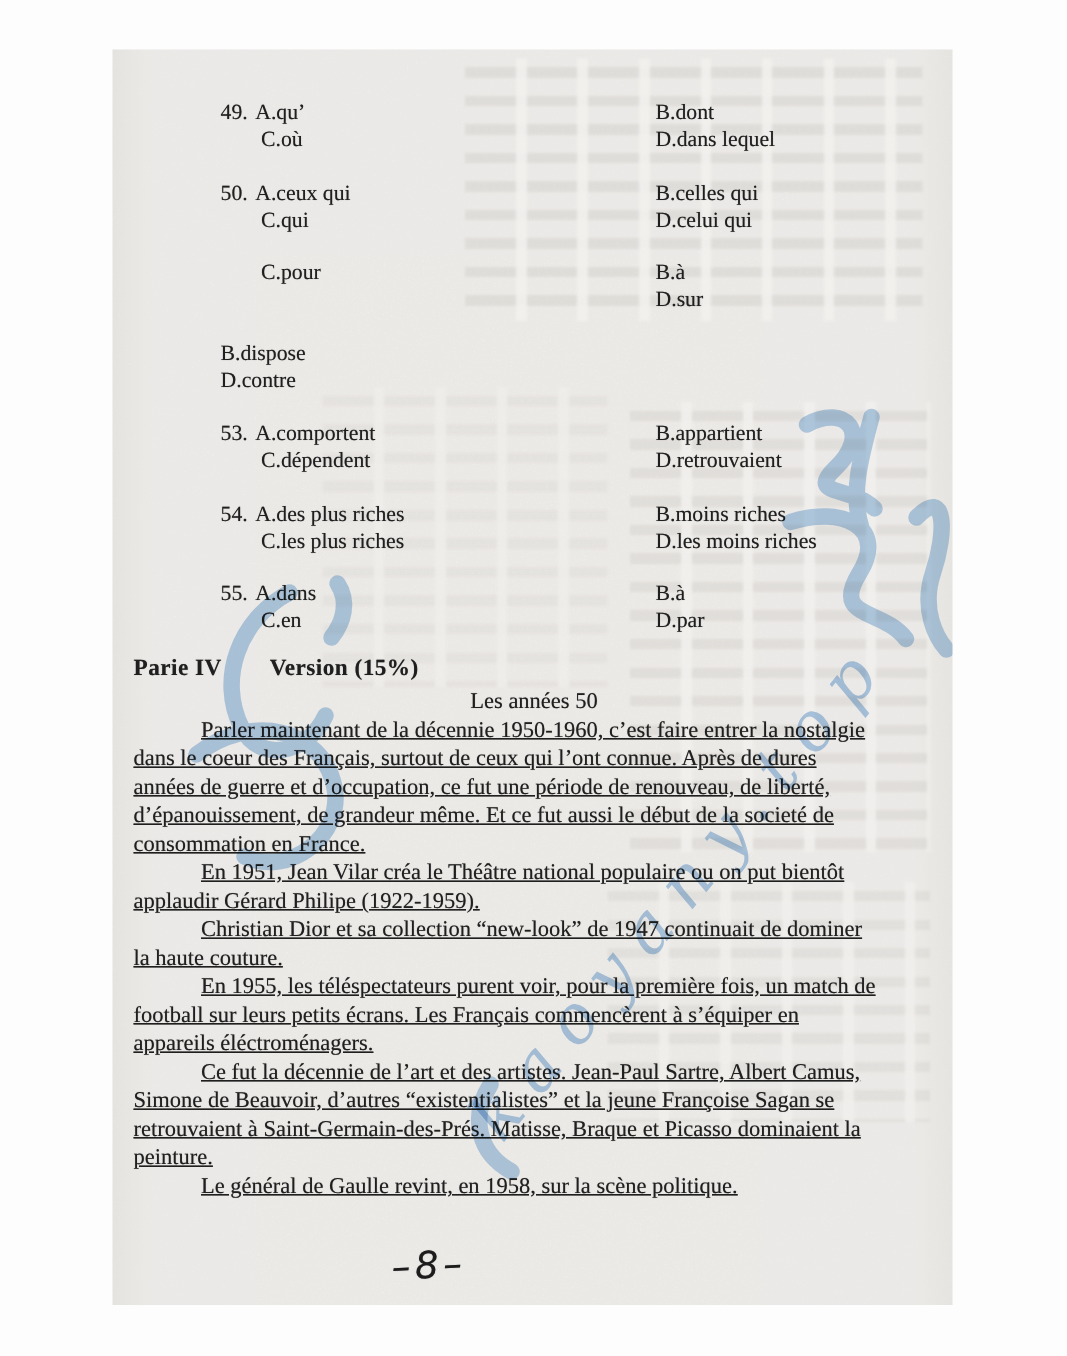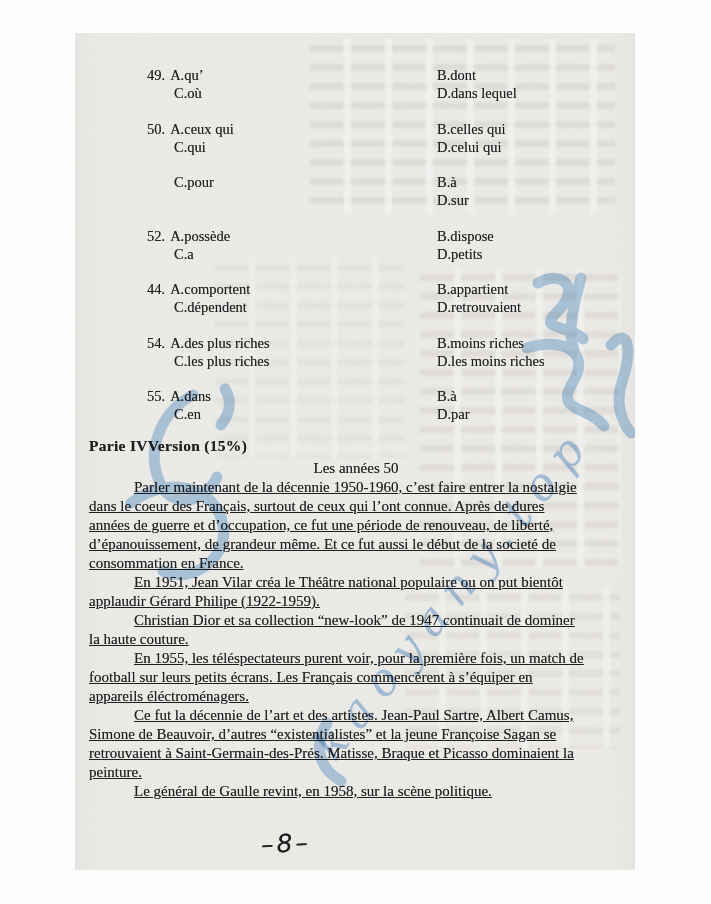--- a/index.html
+++ b/index.html
@@ -30,21 +30,21 @@
   .content{position:absolute;left:0;top:0;width:560px;height:837px;z-index:3;
     text-shadow:0 0 .5px rgba(25,25,25,.55);}
   .questions{position:absolute;left:72px;top:33px;font-size:14.5px;line-height:18px;}
   .q-row{display:flex;margin-bottom:17.5px;}
   .q-left{width:290px;}
   .q-left .c-line{padding-left:27px;}
   .q-num{margin-right:5px;}
   .q-right{width:180px;}
   .section-heading{
     position:absolute;left:14px;top:404px;font-weight:bold;font-size:15.5px;
-    display:flex;letter-spacing:.3px;text-align:right;
+    display:flex;gap:32px;letter-spacing:.3px;text-align:right;
   }
   .passage{position:absolute;left:14px;top:426px;width:534px;font-size:15px;line-height:19px;}
   .passage-title{text-align:center;margin:0 0 0 0;}
   .para{margin:0;white-space:pre-line;text-indent:45px;text-decoration:underline;}
   .page-number{
     position:absolute;left:186px;top:796px;z-index:3;
     font-family:"DejaVu Sans",sans-serif;font-style:italic;
     font-size:25px;letter-spacing:3px;color:#1c1c1c;transform:rotate(-3deg);
   }
   
@@ -104,33 +104,29 @@
     <div class="q-left">
       <div class="c-line">C.pour</div>
     </div>
     <div class="q-right">
       <div>B.à</div>
       <div>D.sur</div>
     </div>
   </div>
 
   <div class="q-row">
-    <div class="q-left">
-      <div><span class="q-num">52.</span><span>A.possède</span></div>
-      <div class="c-line">C.a</div>
-    </div>
     <div class="q-right">
       <div>B.dispose</div>
-      <div>D.petits</div>
-    </div>
-  </div>
-
-  <div class="q-row">
-    <div class="q-left">
-      <div><span class="q-num">44.</span><span>A.comportent</span></div>
+      <div>D.contre</div>
+    </div>
+  </div>
+
+  <div class="q-row">
+    <div class="q-left">
+      <div><span class="q-num">53.</span><span>A.comportent</span></div>
       <div class="c-line">C.dépendent</div>
     </div>
     <div class="q-right">
       <div>B.appartient</div>
       <div>D.retrouvaient</div>
     </div>
   </div>
 
   <div class="q-row">
     <div class="q-left">

